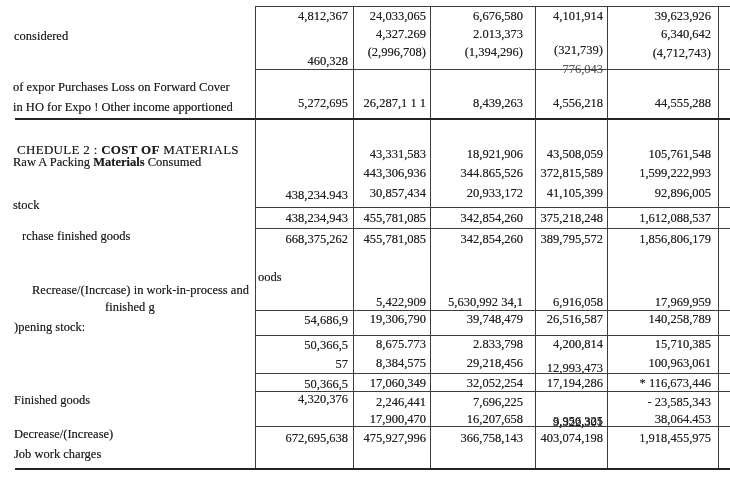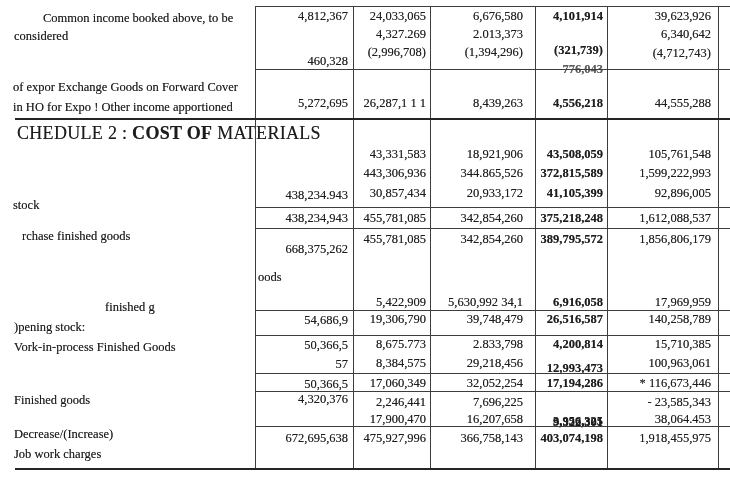--- a/index.html
+++ b/index.html
@@ -4,64 +4,64 @@
 <style>
   html,body{margin:0;padding:0;background:#fff;}
   #page{position:relative;width:730px;height:490px;background:#fff;overflow:hidden;
         font-family:"Liberation Serif",serif;color:#1d1d1d;}
   .cell{position:absolute;font-size:12.5px;line-height:13px;white-space:pre;
         color:#1d1d1d;text-shadow:0 0 .4px rgba(25,25,25,.55);}
   .num{text-align:right;}
   .c1{left:256px;width:92px;}
   .c2{left:353px;width:73px;}
   .c3{left:426px;width:97px;}
-  .c4{left:531px;width:72px;font-weight:bold;}
+  .c4{left:531px;width:72px;}
   .c5{left:609px;width:102px;}
   .b{font-weight:bold;}
-  .heading{font-size:18px;letter-spacing:.3px;}
+  .heading{font-size:13px;letter-spacing:.3px;margin-top:16px;}
   .faded{opacity:.72;}
   .vl{position:absolute;top:6px;height:464px;width:1px;background:#3d3d3d;}
   .hl{position:absolute;height:1px;background:#3d3d3d;}
   .hl.thick{height:2px;background:#242424;}
 </style>
 </head>
 <body>
 
 <div id="page">
 
-  <div class="cell lbl" style="left:43px;top:12px">Common income booked above, to be</div>
   <div class="cell num c1" style="top:10px">4,812,367</div>
   <div class="cell num c2" style="top:10px">24,033,065</div>
   <div class="cell num c3" style="top:10px">6,676,580</div>
   <div class="cell num c4" style="top:10px">4,101,914</div>
   <div class="cell num c5" style="top:10px">39,623,926</div>
 
   <div class="cell lbl" style="left:14px;top:30px">considered</div>
   <div class="cell num c2" style="top:28px">4,327.269</div>
   <div class="cell num c3" style="top:28px">2.013,373</div>
   <div class="cell num c5" style="top:28px">6,340,642</div>
 
   <div class="cell num c1" style="top:55px">460,328</div>
   <div class="cell num c2" style="top:46px">(2,996,708)</div>
   <div class="cell num c3" style="top:46px">(1,394,296)</div>
   <div class="cell num c4" style="top:44px">(321,739)</div>
   <div class="cell num c5" style="top:47px">(4,712,743)</div>
 
-  <div class="cell lbl" style="left:13px;top:81px">of expor Exchange Goods on Forward Cover</div>
+  <div class="cell lbl" style="left:13px;top:81px">of expor Purchases Loss on Forward Cover</div>
   <div class="cell num c4 faded" style="top:63px">776,043</div>
 
   <div class="cell lbl" style="left:13px;top:101px">in HO for Expo ! Other income apportioned</div>
   <div class="cell num c1" style="top:97px">5,272,695</div>
   <div class="cell num c2" style="top:97px">26,287,1 1 1</div>
   <div class="cell num c3" style="top:97px">8,439,263</div>
   <div class="cell num c4" style="top:97px">4,556,218</div>
   <div class="cell num c5" style="top:97px">44,555,288</div>
 
   <div class="cell lbl heading" style="left:17px;top:127px"><span>CHEDULE 2 : </span><span class="b">COST OF</span><span> MATERIALS</span></div>
 
+  <div class="cell lbl" style="left:13px;top:156px"><span>Raw A Packing </span><span class="b">Materials</span><span> Consumed</span></div>
   <div class="cell num c2" style="top:148px">43,331,583</div>
   <div class="cell num c3" style="top:148px">18,921,906</div>
   <div class="cell num c4" style="top:148px">43,508,059</div>
   <div class="cell num c5" style="top:148px">105,761,548</div>
 
   <div class="cell num c2" style="top:167px">443,306,936</div>
   <div class="cell num c3" style="top:167px">344.865,526</div>
   <div class="cell num c4" style="top:167px">372,815,589</div>
   <div class="cell num c5" style="top:167px">1,599,222,993</div>
 
@@ -72,42 +72,42 @@
   <div class="cell num c4" style="top:187px">41,105,399</div>
   <div class="cell num c5" style="top:187px">92,896,005</div>
 
   <div class="cell num c1" style="top:212px">438,234,943</div>
   <div class="cell num c2" style="top:212px">455,781,085</div>
   <div class="cell num c3" style="top:212px">342,854,260</div>
   <div class="cell num c4" style="top:212px">375,218,248</div>
   <div class="cell num c5" style="top:212px">1,612,088,537</div>
 
   <div class="cell lbl" style="left:22px;top:230px">rchase finished goods</div>
-  <div class="cell num c1" style="top:243px">668,375,262</div>
+  <div class="cell num c1" style="top:233px">668,375,262</div>
   <div class="cell num c2" style="top:233px">455,781,085</div>
   <div class="cell num c3" style="top:233px">342,854,260</div>
   <div class="cell num c4" style="top:233px">389,795,572</div>
   <div class="cell num c5" style="top:233px">1,856,806,179</div>
 
   <div class="cell lbl" style="left:258px;top:271px">oods</div>
 
+  <div class="cell lbl" style="left:32px;top:284px">Recrease/(Incrcase) in work-in-process and</div>
   <div class="cell lbl" style="left:105px;top:301px">finished g</div>
   <div class="cell num c2" style="top:296px">5,422,909</div>
   <div class="cell num c3" style="top:296px">5,630,992 34,1</div>
   <div class="cell num c4" style="top:296px">6,916,058</div>
   <div class="cell num c5" style="top:296px">17,969,959</div>
 
   <div class="cell lbl" style="left:14px;top:321px">)pening stock:</div>
   <div class="cell num c1" style="top:314px">54,686,9</div>
   <div class="cell num c2" style="top:313px">19,306,790</div>
   <div class="cell num c3" style="top:313px">39,748,479</div>
   <div class="cell num c4" style="top:313px">26,516,587</div>
   <div class="cell num c5" style="top:313px">140,258,789</div>
 
-  <div class="cell lbl" style="left:14px;top:341px">Vork-in-process Finished Goods</div>
   <div class="cell num c1" style="top:339px">50,366,5</div>
   <div class="cell num c2" style="top:338px">8,675.773</div>
   <div class="cell num c3" style="top:338px">2.833,798</div>
   <div class="cell num c4" style="top:338px">4,200,814</div>
   <div class="cell num c5" style="top:338px">15,710,385</div>
 
   <div class="cell num c1" style="top:358px">57</div>
   <div class="cell num c2" style="top:357px">8,384,575</div>
   <div class="cell num c3" style="top:357px">29,218,456</div>
   <div class="cell num c4" style="top:362px">12,993,473</div>

